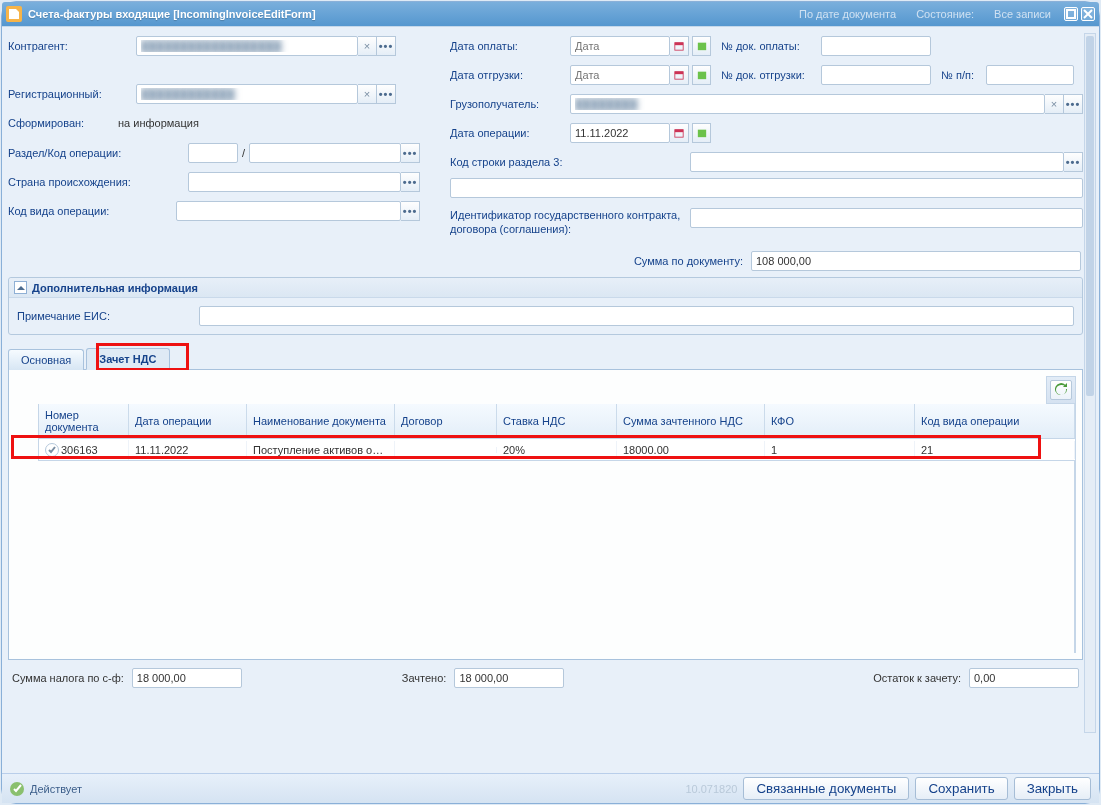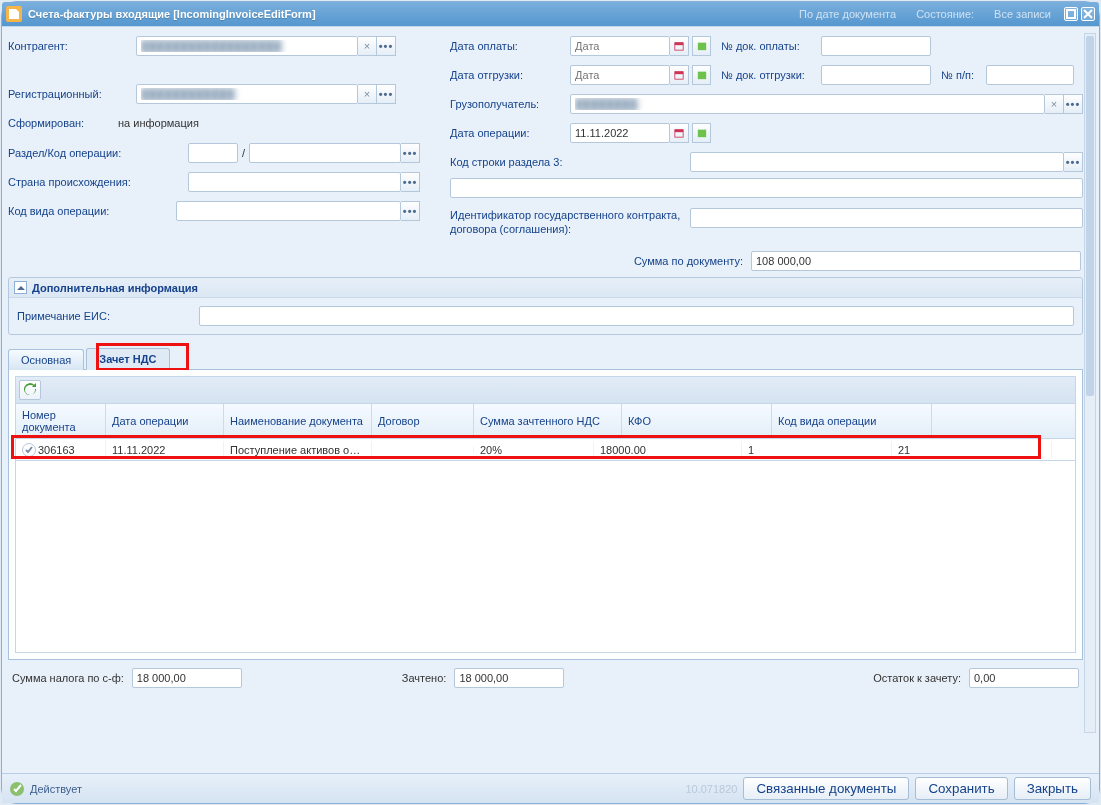--- a/index.html
+++ b/index.html
@@ -353,33 +353,34 @@
           <input class="input" style="">
         </div>
       </div>
 
       <div class="tabs">
         <div class="tabstrip">
           <div class="tab">Основная</div>
           <div class="tab active">Зачет НДС</div>
           <div class="tab-hl" style="left:88px; top:-4px; width:93px; height:28px;"></div>
         </div>
-        <div class="tabbody" style="height:290px; position:relative;">
+        <div class="tabbody" style="height:290px; position:relative;align-items:flex-end;">
           <div class="toolbar">
             <span class="tb-btn">
               <svg viewBox="0 0 14 14">
                   <path d="M7 2a5 5 0 1 0 4.9 4H13a6 6 0 1 1-1.8-4.2L13 0v4H9l1.4-1.4A5 5 0 0 0 7 2z" fill="#4a9a3a"></path>
                 </svg>
             </span>
           </div>
           <div class="grid-head">
             <div class="gh w0">Номер документа</div>
             <div class="gh w1">Дата операции</div>
             <div class="gh w2">Наименование документа</div>
             <div class="gh w3">Договор</div>
+            <div class="gh w4">Ставка НДС</div>
             <div class="gh w5">Сумма зачтенного НДС</div>
             <div class="gh w6">КФО</div>
             <div class="gh w7">Код вида операции</div>
           </div>
           <div class="grid-row">
             <div class="gc w0" style="display:flex;align-items:center;">
               <span class="checkmark-circ">
                   <svg viewBox="0 0 8 8">
                     <path d="M1 4l2 2 4-5"></path>
                   </svg>

